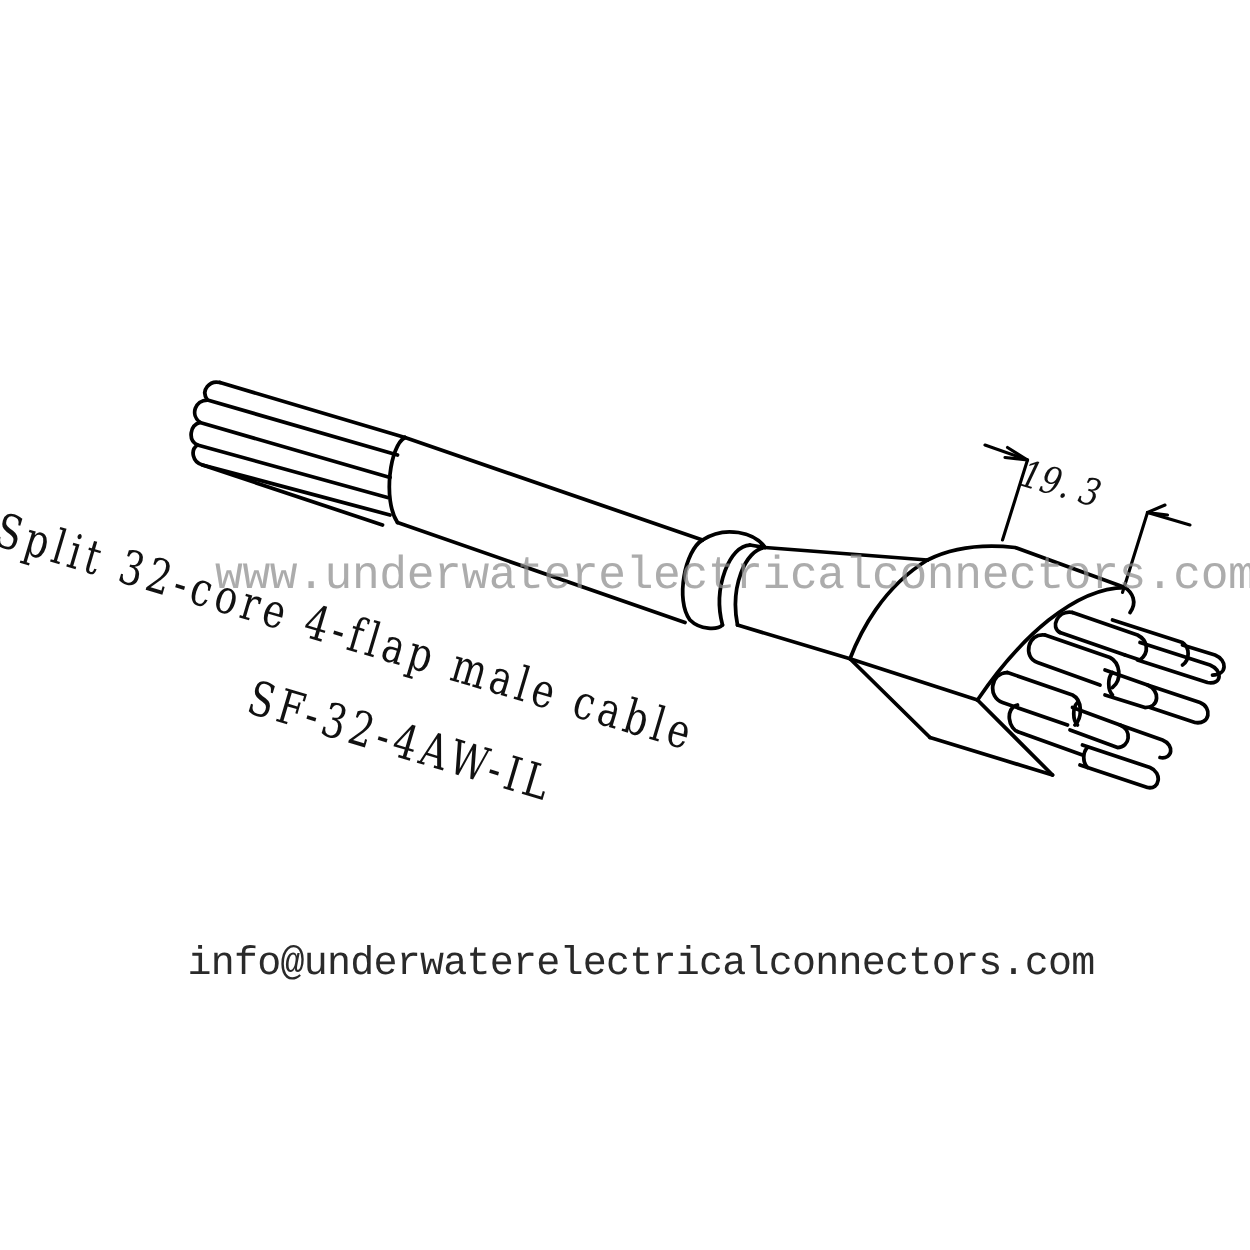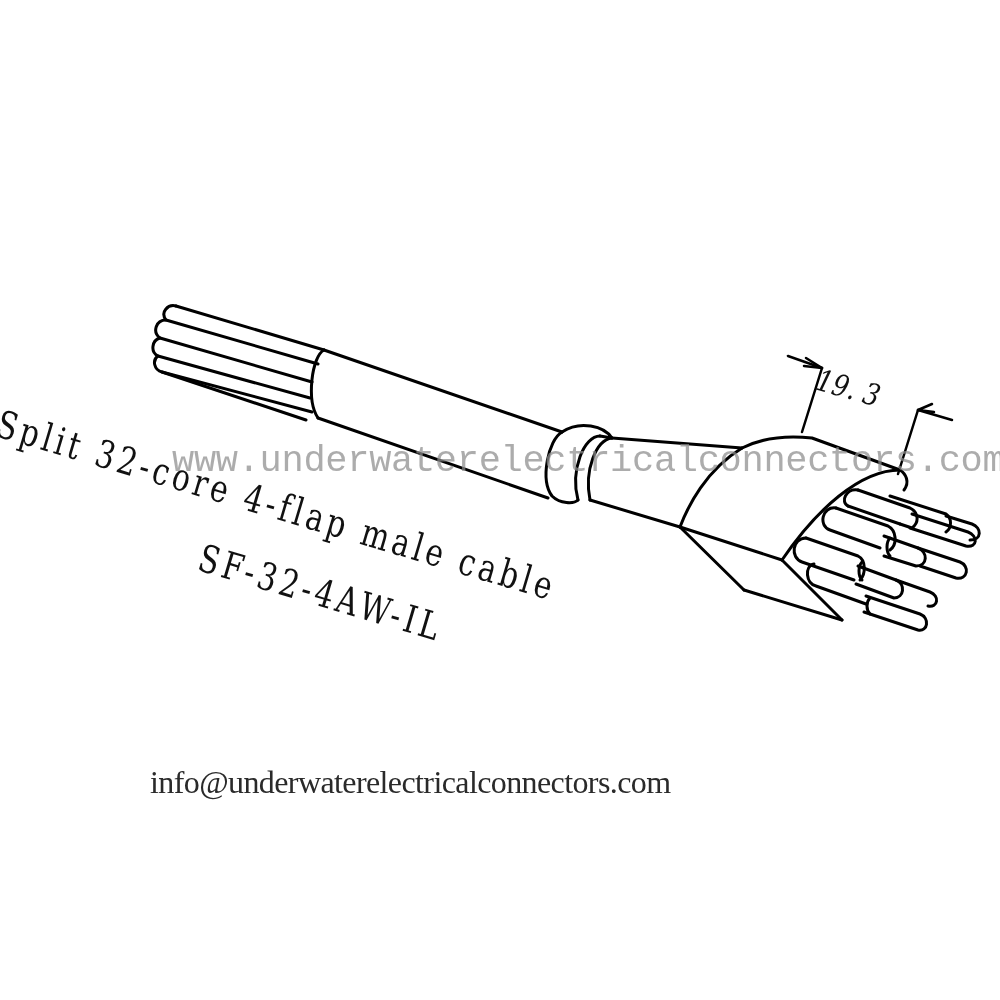--- a/index.html
+++ b/index.html
@@ -40,26 +40,25 @@
       left: 172px; top: 440px;
       font-family: Liberation Mono, monospace;
       font-size: 37px;
       color: rgba(140,140,140,0.72);
       white-space: pre;
       letter-spacing: -0.3px;
     }
     .email {
       position: absolute;
       left: 150px; top: 752px;
-      font-family: Liberation Serif, serif;
+      font-family: Liberation Mono, monospace;
       font-size: 32px;
       color: #2a2a2a;
       white-space: pre;
       letter-spacing: -0.6px;
-      margin-top: 12px;
     }
   </style>
 </head>
 <body>
 
 <div class="canvas">
 
   <svg class="drawing" width="1000" height="1000" viewBox="0 0 1000 1000" fill="none" stroke="#000" stroke-width="3" stroke-linecap="round" stroke-linejoin="round">
 
     <g>

